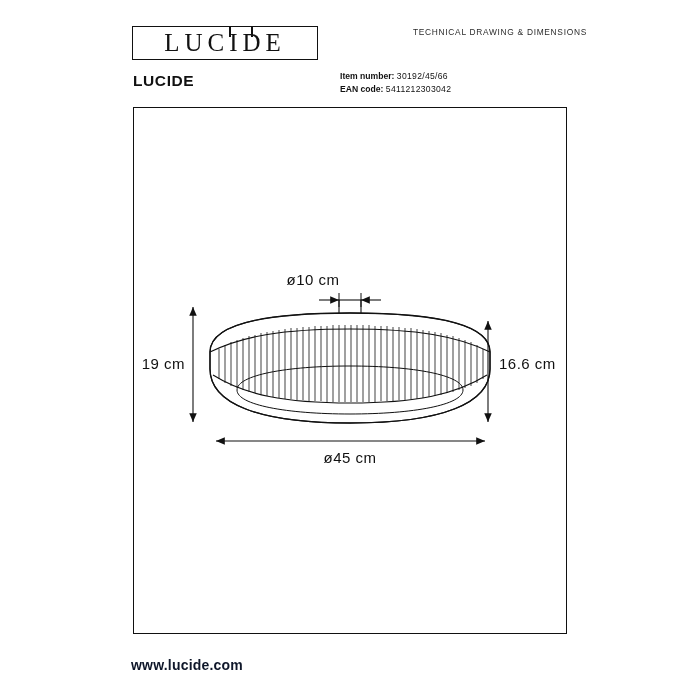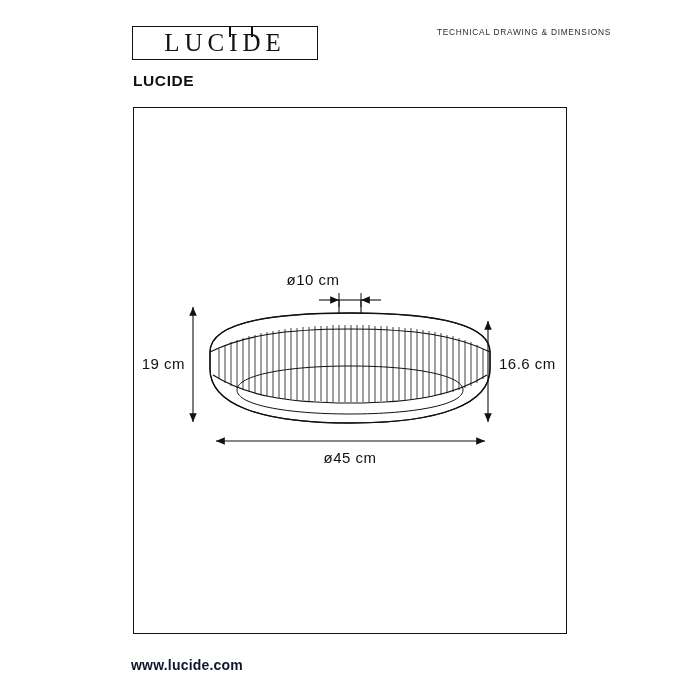--- a/index.html
+++ b/index.html
@@ -54,21 +54,20 @@
   .logo-tick.t1 { left: 96px; }
   .logo-tick.t2 { left: 118px; }
 
   .header-right {
     position: absolute;
     left: 413px;
     top: 27px;
     font-size: 8.4px;
     letter-spacing: 0.7px;
     color: #2b2b2b;
-    margin-left: 24px;
   }
 
   .product-name {
     position: absolute;
     left: 133px;
     top: 72px;
     font-size: 15.5px;
     font-weight: bold;
     letter-spacing: 0.6px;
     color: #111;
@@ -141,20 +140,30 @@
   <div class="logo-box">
     <div class="logo-text">LUCIDE</div>
     <div class="logo-tick t1"></div>
     <div class="logo-tick t2"></div>
   </div>
 
   <div class="header-right">TECHNICAL DRAWING &amp; DIMENSIONS</div>
 
   <div class="product-name">LUCIDE</div>
 
+  <div class="meta">
+    <div class="row">
+      <span class="label">Item number:</span>
+      <span class="value">30192/45/66</span>
+    </div>
+    <div class="row">
+      <span class="label">EAN code:</span>
+      <span class="value">5411212303042</span>
+    </div>
+  </div>
 
   <div class="frame"></div>
 
   <svg class="draw" viewBox="0 0 434 527">
     <defs>
       <marker id="arrS" markerWidth="10" markerHeight="10" refX="8" refY="4" orient="auto">
         <path d="M8,4 L0,0.6 L0,7.4 Z" fill="#111"></path>
       </marker>
       <marker id="arrE" markerWidth="10" markerHeight="10" refX="2" refY="4" orient="auto">
         <path d="M2,4 L10,0.6 L10,7.4 Z" fill="#111"></path>

